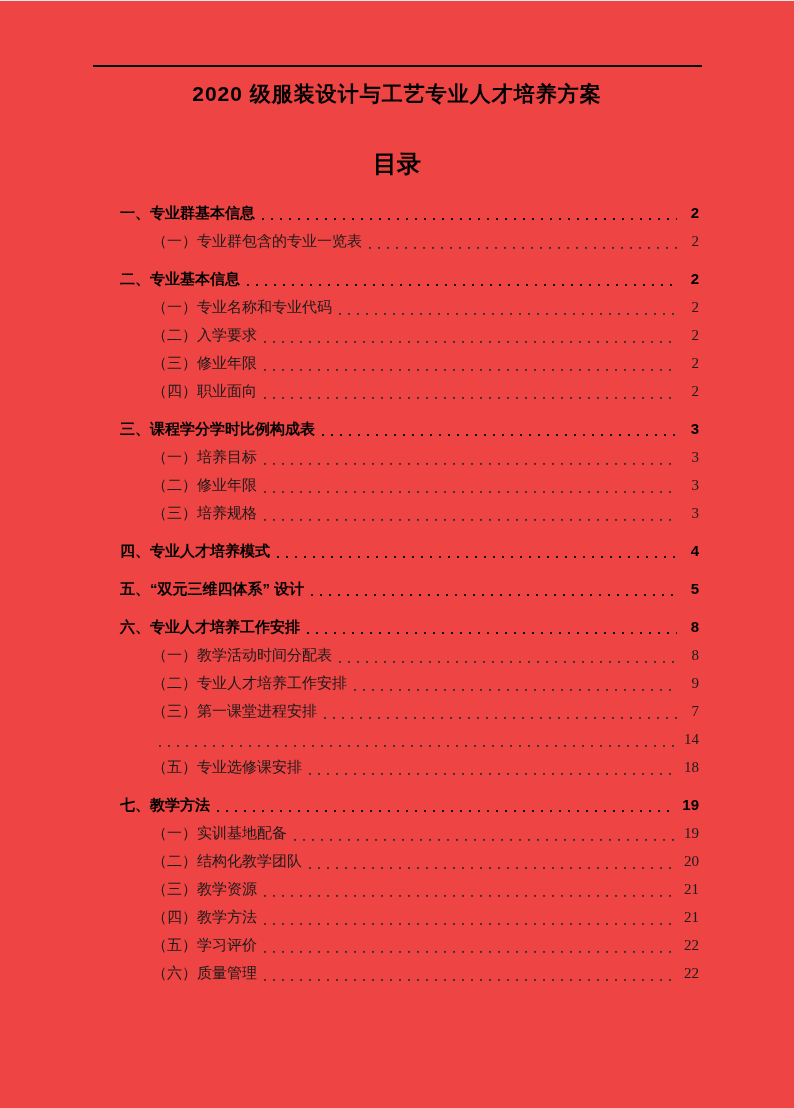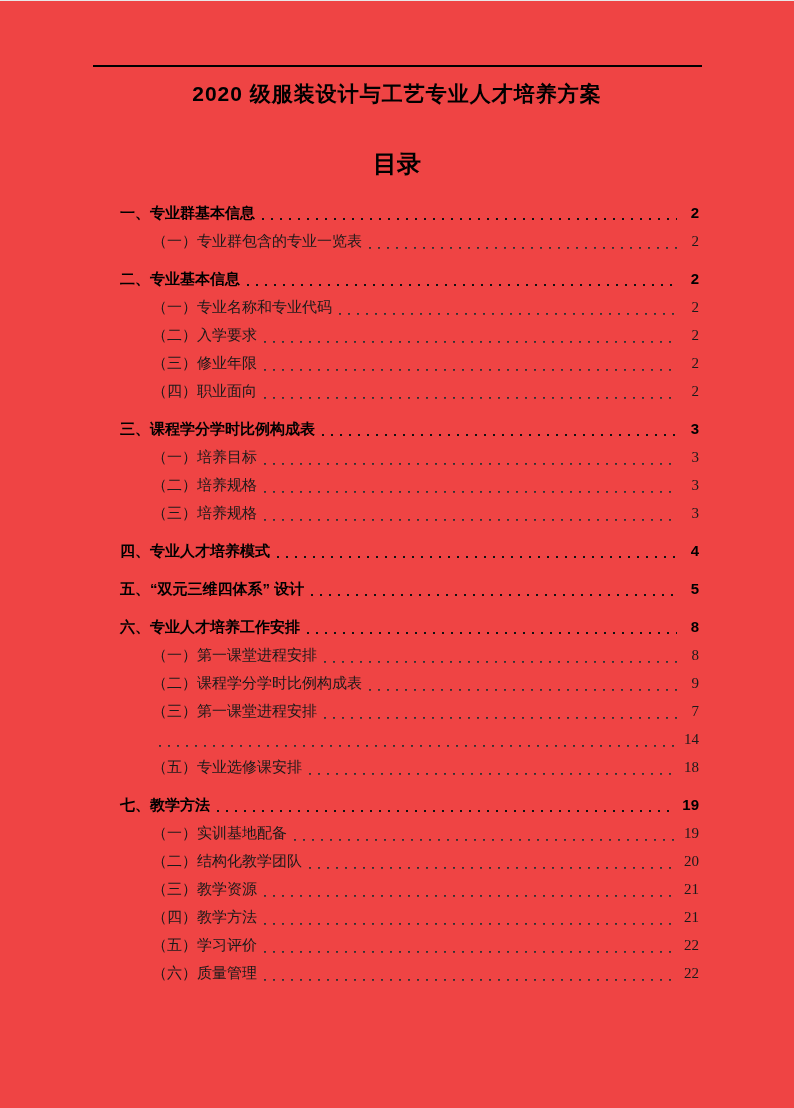--- a/index.html
+++ b/index.html
@@ -131,21 +131,21 @@
     <span class="toc-label">三、课程学分学时比例构成表</span>
     <span class="toc-dots"></span>
     <span class="toc-page">3</span>
   </div>
       <div class="toc-row lvl2">
     <span class="toc-label">（一）培养目标</span>
     <span class="toc-dots"></span>
     <span class="toc-page">3</span>
   </div>
       <div class="toc-row lvl2">
-    <span class="toc-label">（二）培养规格</span>
+    <span class="toc-label">（二）修业年限</span>
     <span class="toc-dots"></span>
     <span class="toc-page">3</span>
   </div>
       <div class="toc-row lvl2">
     <span class="toc-label">（三）培养规格</span>
     <span class="toc-dots"></span>
     <span class="toc-page">3</span>
   </div>
       <div class="toc-row lvl1">
     <span class="toc-label">四、专业人才培养模式</span>
@@ -156,26 +156,26 @@
     <span class="toc-label">五、“双元三维四体系” 设计</span>
     <span class="toc-dots"></span>
     <span class="toc-page">5</span>
   </div>
       <div class="toc-row lvl1">
     <span class="toc-label">六、专业人才培养工作安排</span>
     <span class="toc-dots"></span>
     <span class="toc-page">8</span>
   </div>
       <div class="toc-row lvl2">
-    <span class="toc-label">（一）第一课堂进程安排</span>
+    <span class="toc-label">（一）教学活动时间分配表</span>
     <span class="toc-dots"></span>
     <span class="toc-page">8</span>
   </div>
       <div class="toc-row lvl2">
-    <span class="toc-label">（二）课程学分学时比例构成表</span>
+    <span class="toc-label">（二）专业人才培养工作安排</span>
     <span class="toc-dots"></span>
     <span class="toc-page">9</span>
   </div>
       <div class="toc-row lvl2">
     <span class="toc-label">（三）第一课堂进程安排</span>
     <span class="toc-dots"></span>
     <span class="toc-page">7</span>
   </div>
       <div class="toc-row lvl2">
     <span class="toc-dots"></span>

